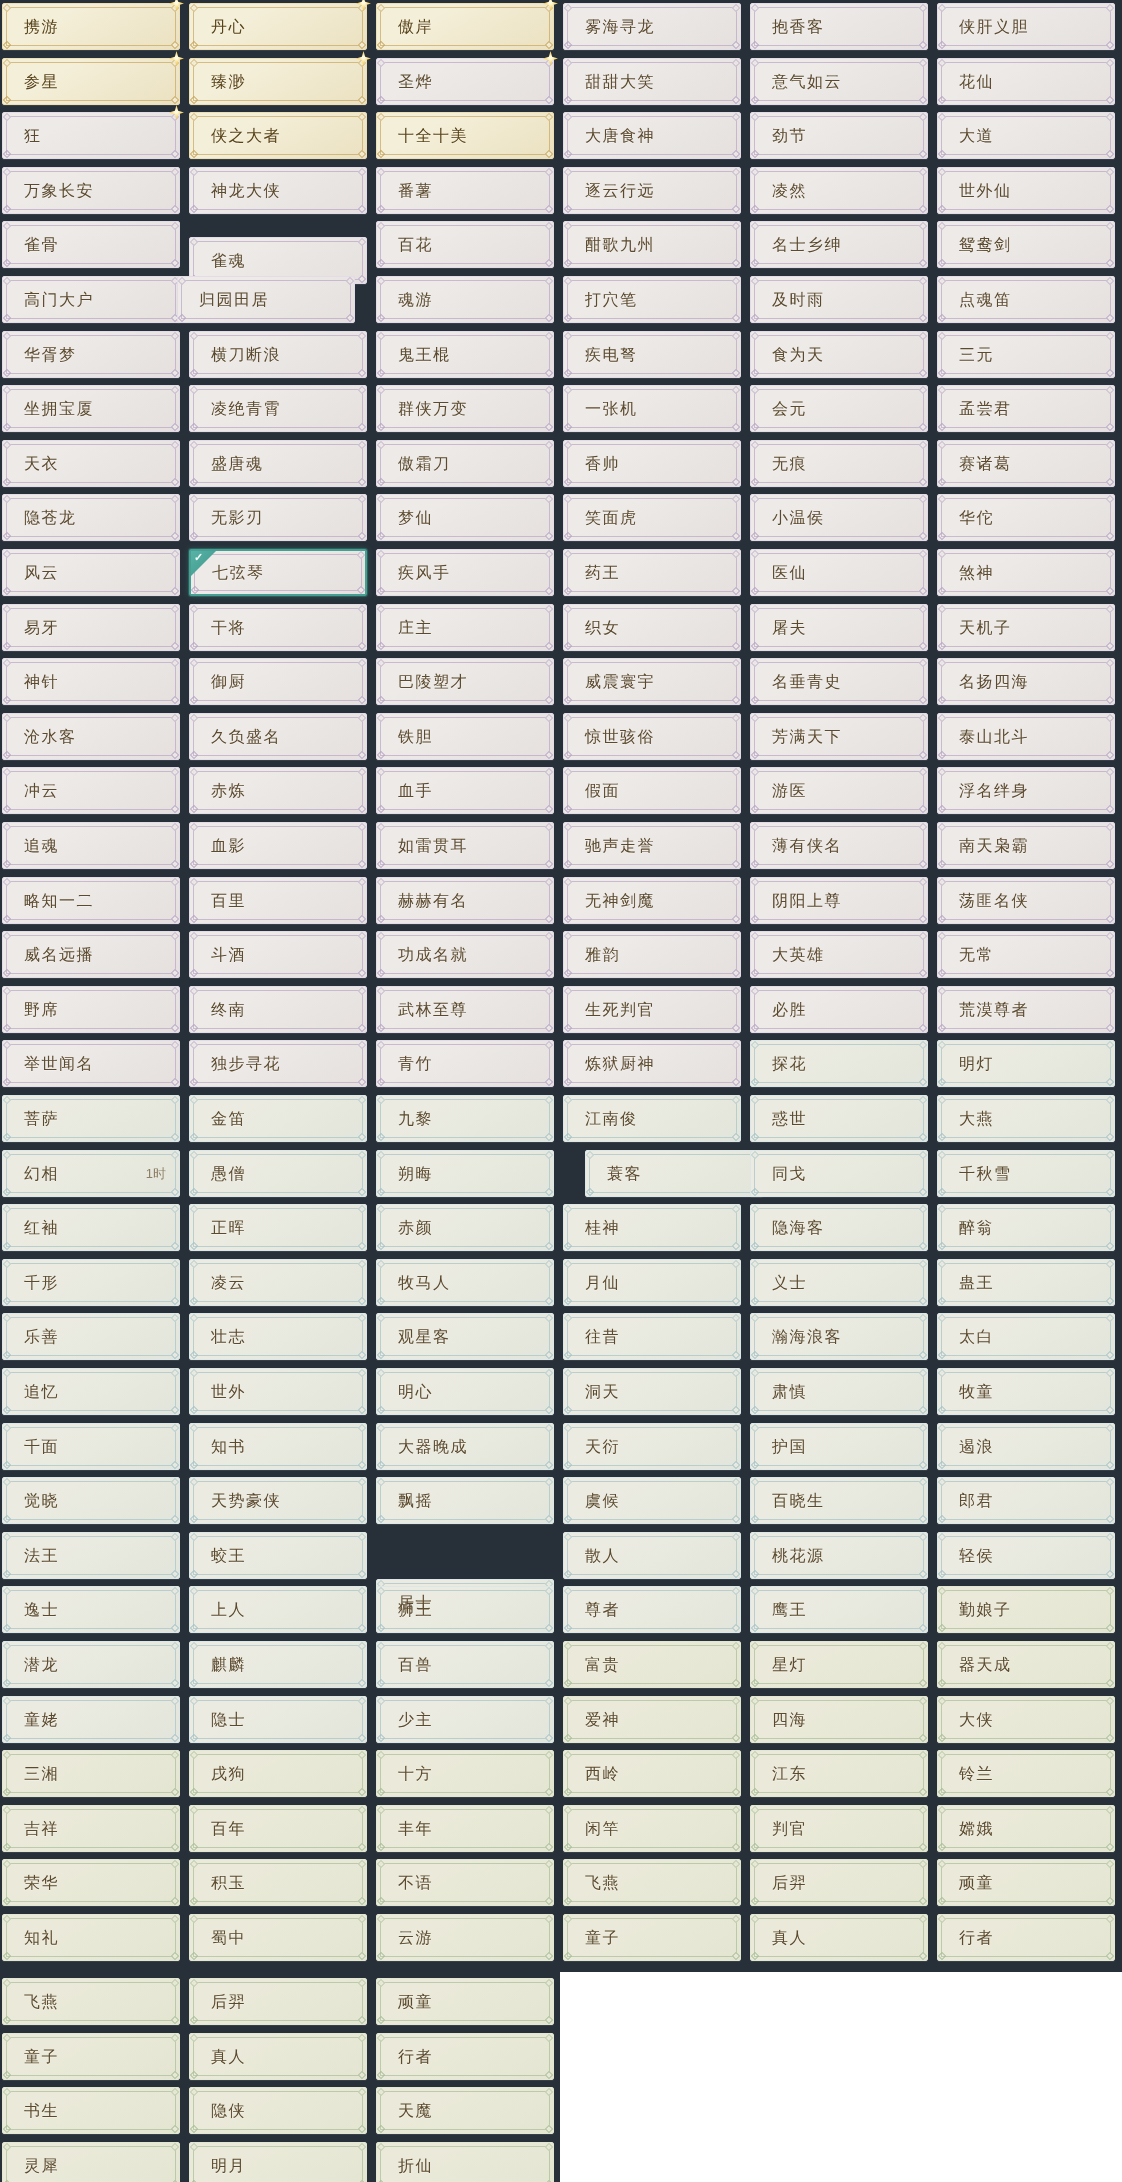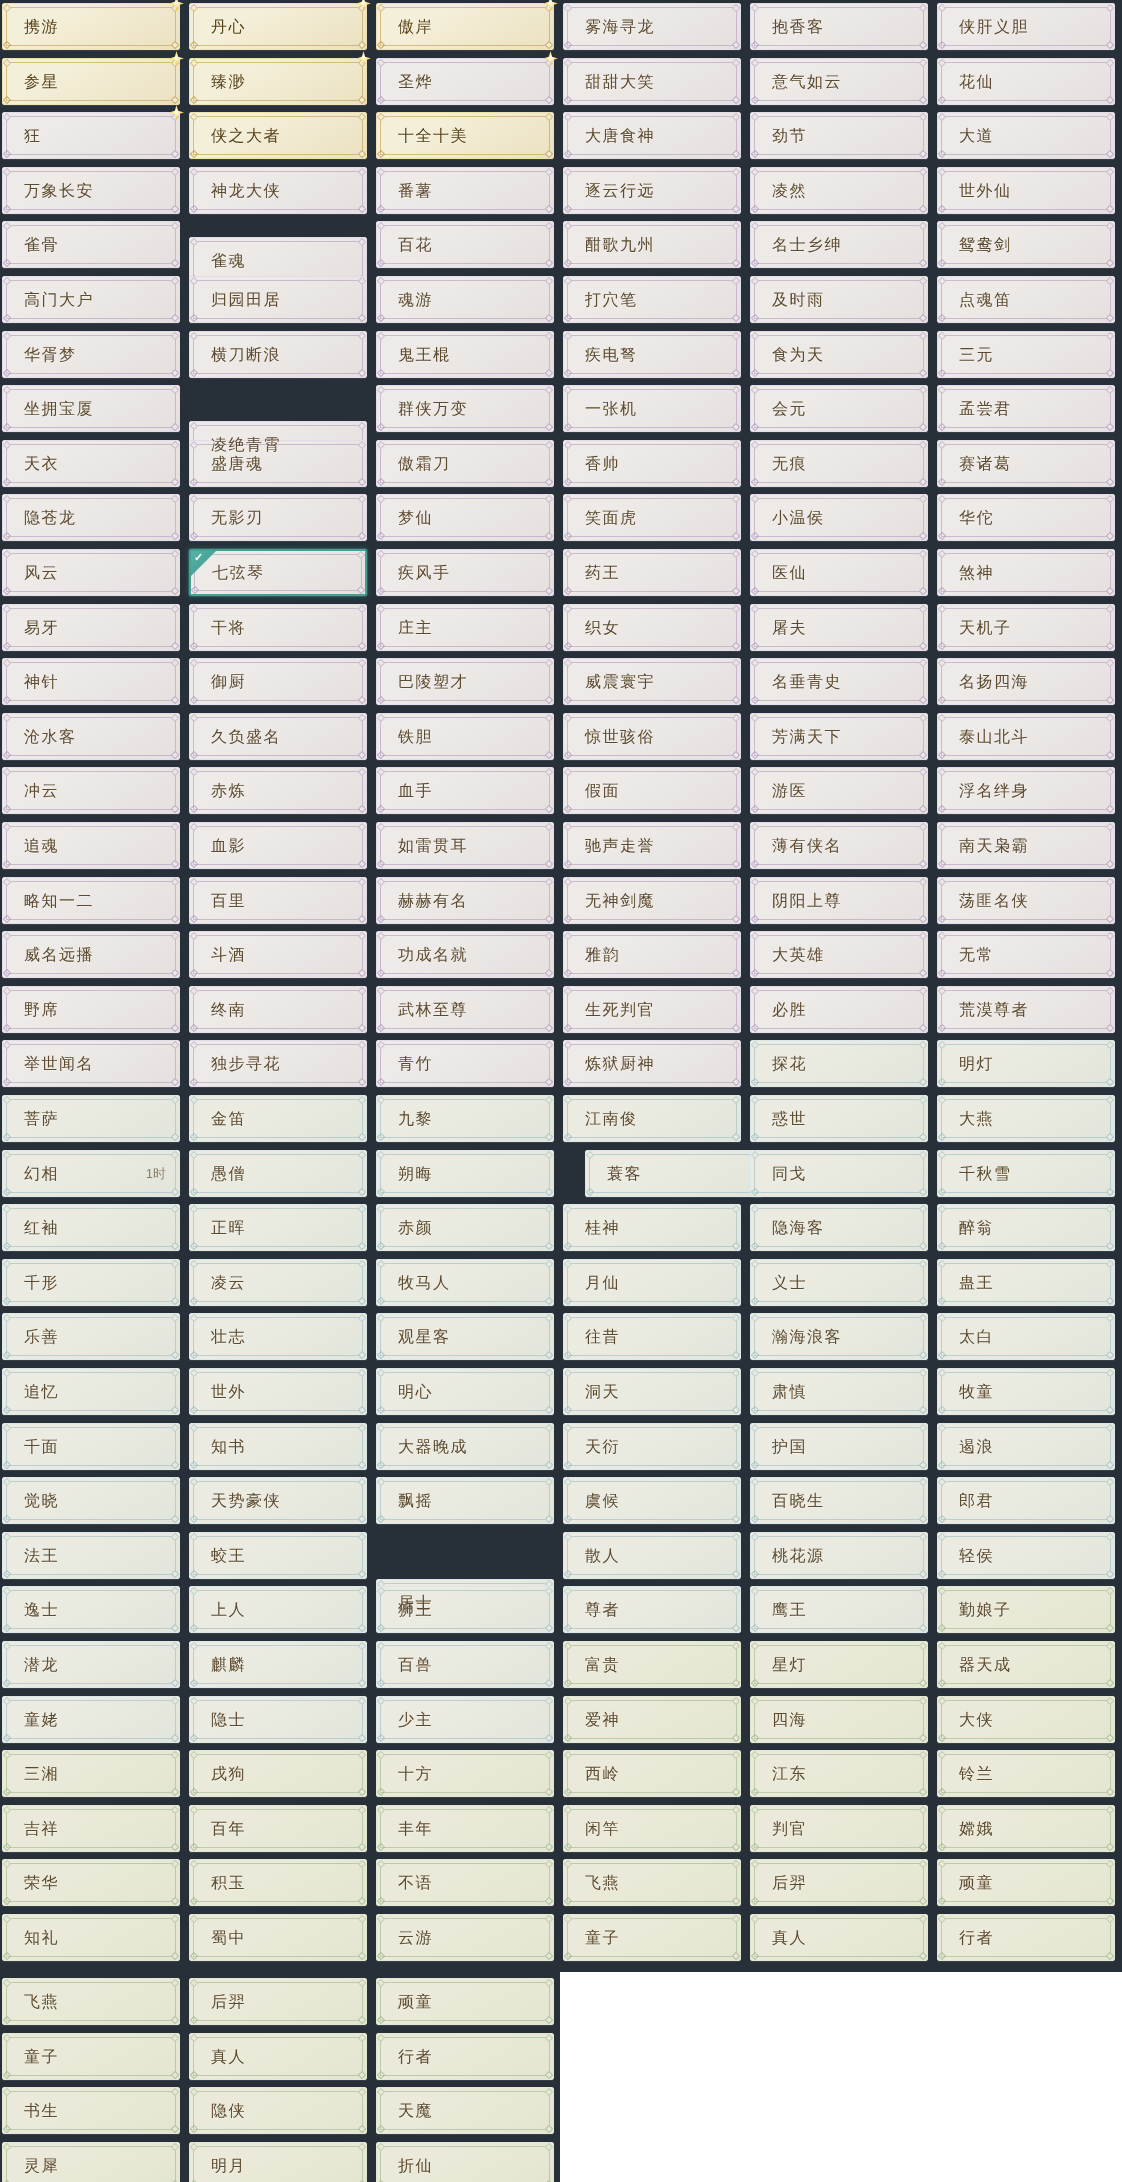--- a/index.html
+++ b/index.html
@@ -193,21 +193,21 @@
       <span class="label">名士乡绅</span>
     </div>
     <div class="cell theme-purple" style="left: 937px; top: 221px;">
       <div class="frame"></div>
       <span class="label">鸳鸯剑</span>
     </div>
     <div class="cell theme-purple" style="left: 2px; top: 276px;">
       <div class="frame"></div>
       <span class="label">高门大户</span>
     </div>
-    <div class="cell theme-purple" style="left: 189px; top: 276px;">
+    <div class="cell theme-purple" style="left: 177px; top: 276px;">
       <div class="frame"></div>
       <span class="label">归园田居</span>
     </div>
     <div class="cell theme-purple" style="left: 376px; top: 276px;">
       <div class="frame"></div>
       <span class="label">魂游</span>
     </div>
     <div class="cell theme-purple" style="left: 563px; top: 276px;">
       <div class="frame"></div>
       <span class="label">打穴笔</span>
@@ -241,21 +241,21 @@
       <span class="label">食为天</span>
     </div>
     <div class="cell theme-purple" style="left: 937px; top: 331px;">
       <div class="frame"></div>
       <span class="label">三元</span>
     </div>
     <div class="cell theme-purple" style="left: 2px; top: 385px;">
       <div class="frame"></div>
       <span class="label">坐拥宝厦</span>
     </div>
-    <div class="cell theme-purple" style="left: 189px; top: 385px; margin-top: 36px;">
+    <div class="cell theme-purple" style="left: 189px; top: 385px;">
       <div class="frame"></div>
       <span class="label">凌绝青霄</span>
     </div>
     <div class="cell theme-purple" style="left: 376px; top: 385px;">
       <div class="frame"></div>
       <span class="label">群侠万变</span>
     </div>
     <div class="cell theme-purple" style="left: 563px; top: 385px;">
       <div class="frame"></div>
       <span class="label">一张机</span>

